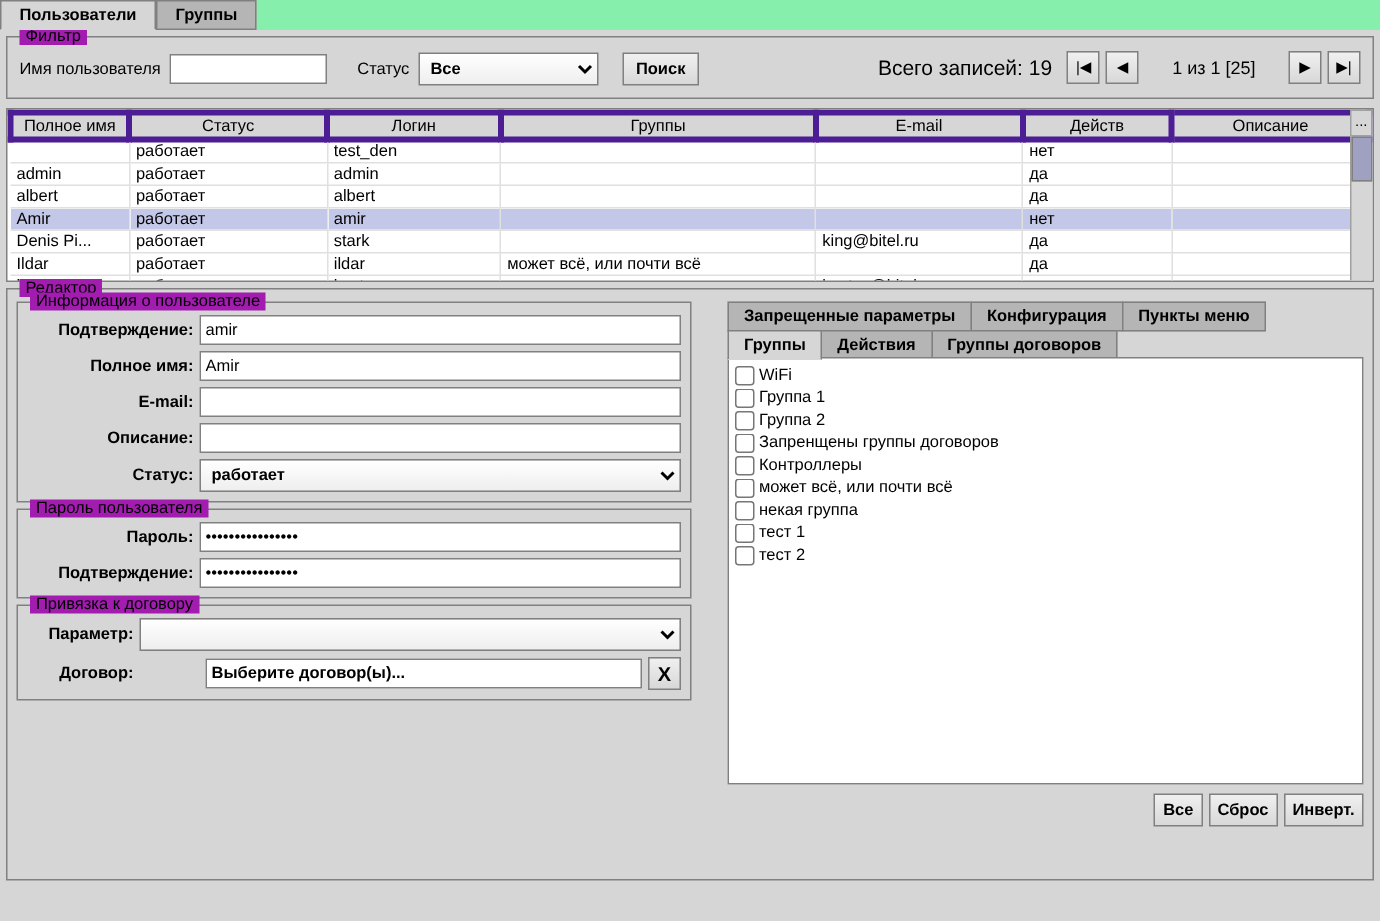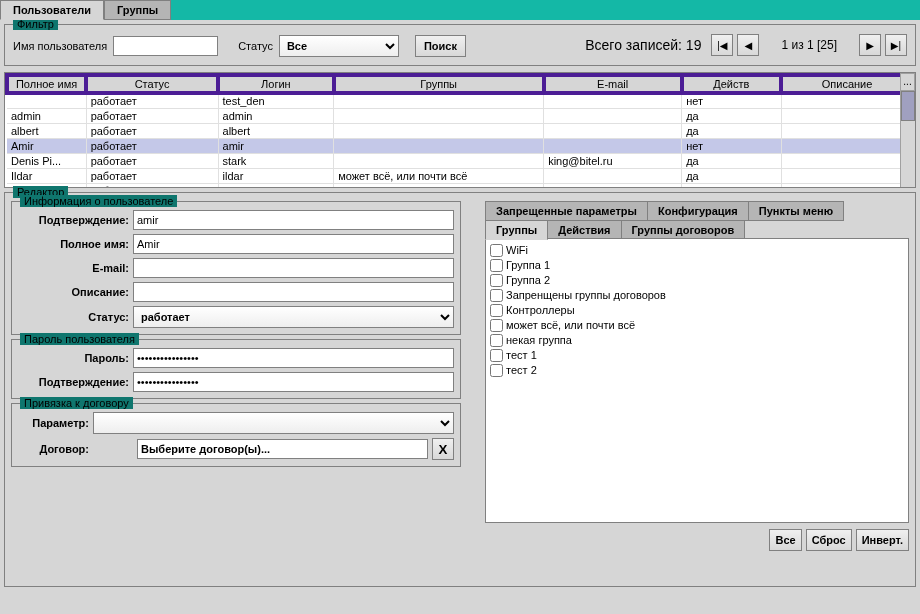--- a/index.html
+++ b/index.html
@@ -7,21 +7,21 @@
       font-family: Arial, sans-serif;
       font-size: 11px;
       background: #d6d6d6;
       width: 920px;
       height: 614px;
       overflow: hidden;
       color: #000;
     }
     .top-tabs {
       display: flex;
-      background: #14b8a6;
+      background: #86efac;
     }
     .top-tab {
       padding: 3px 12px;
       border: 1px solid #808080;
       background: #b5b5b5;
       font-weight: bold;
       font-size: 11px;
       cursor: pointer;
     }
     .top-tab.active {
@@ -33,21 +33,21 @@
     .filter-box {
       margin: 4px 4px 0 4px;
       border: 1px solid #808080;
       position: relative;
       padding: 10px 8px 8px 8px;
     }
     .filter-box .legend, .fieldset .legend {
       position: absolute;
       top: -7px;
       left: 8px;
-      background: #0f766e;
+      background: #a21caf;
       padding: 0 4px;
       font-size: 11px;
     }
     .filter-row {
       display: flex;
       align-items: center;
       gap: 6px;
     }
     .filter-row label { font-weight: normal; }
     input[type="text"], select {

